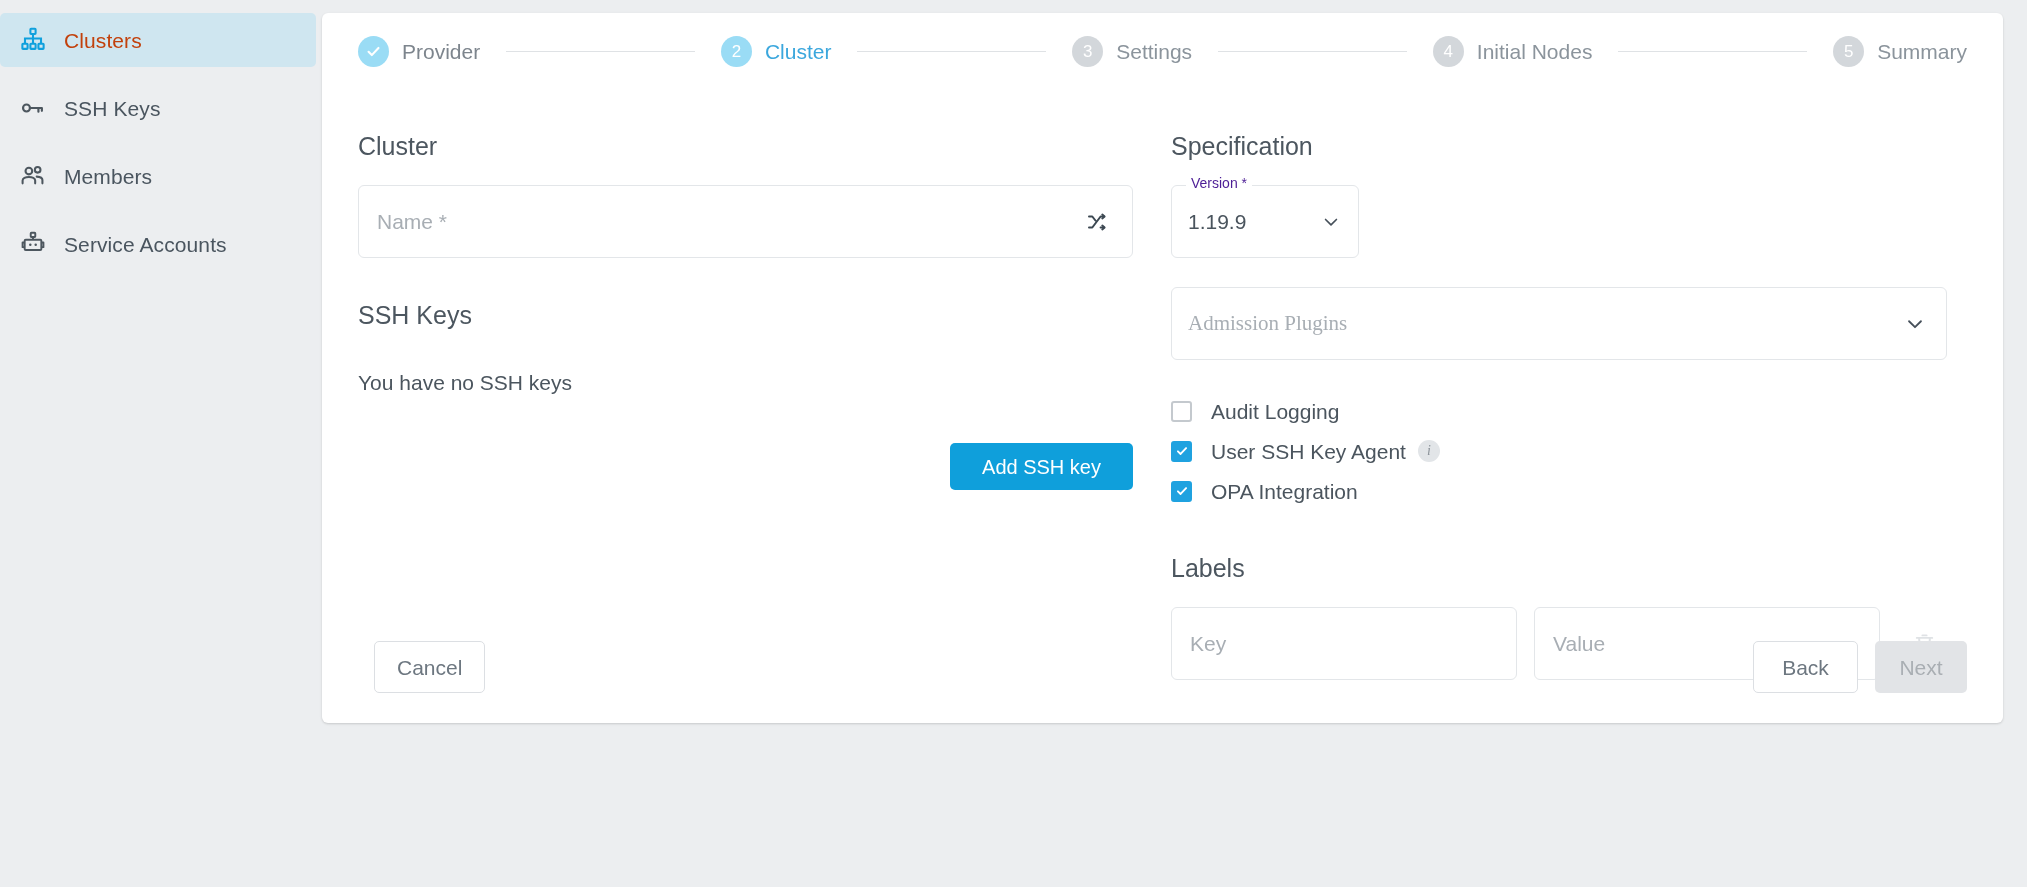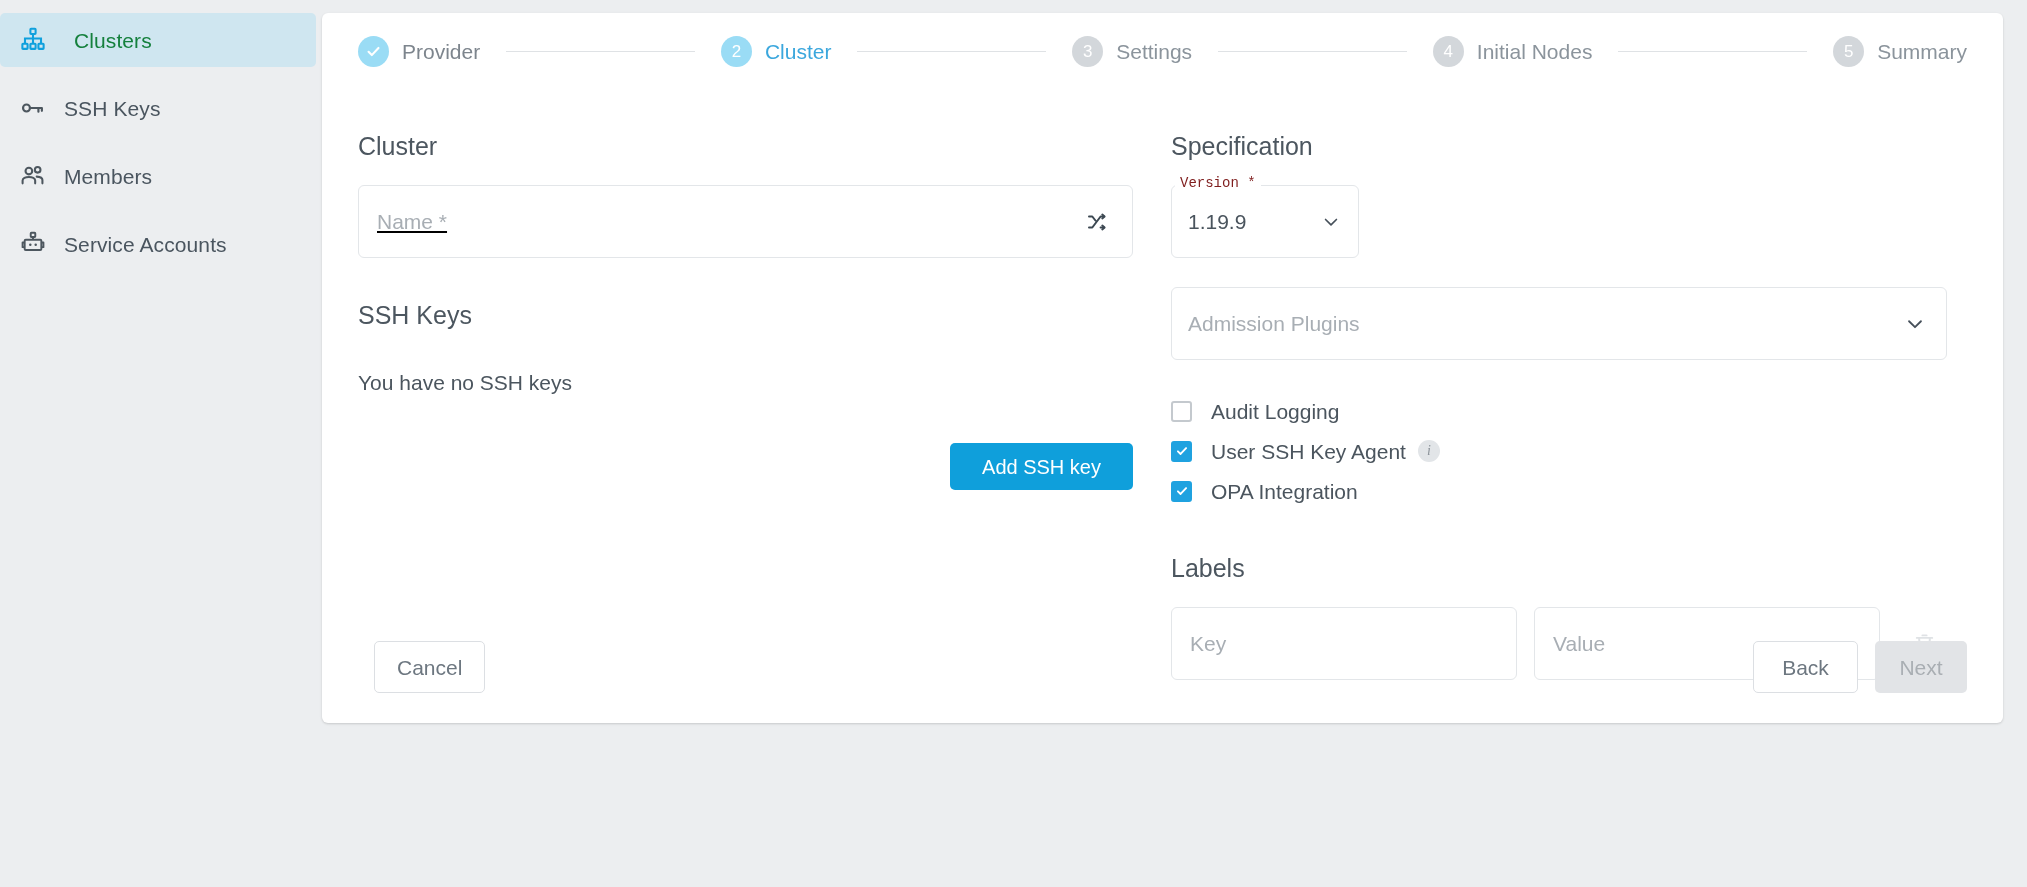--- a/index.html
+++ b/index.html
@@ -52,21 +52,21 @@
     display: flex;
     align-items: center;
     justify-content: center;
     margin-right: 14px;
   }
   .nav-label {
     font-size: 21px;
     letter-spacing: 0.1px;
     line-height: 1;
   }
-  .nav-item.active .nav-label { color: #15803d; margin-left: 10px; }
+  .nav-item.active .nav-label { color: #c2410c; }
 
   .nav-spacer { height: 14px; }
 
   
   .card {
     position: absolute;
     left: 322px;
     top: 13px;
     width: 1681px;
     height: 710px;
@@ -146,21 +146,20 @@
   .field {
     position: relative;
     margin-top: 26px;
     height: 73px;
     border: 1px solid #e3e6e9;
     border-radius: 6px;
     background: #fff;
     display: flex;
     align-items: center;
     padding: 0 20px 0 16px;
-    text-decoration: underline;
   }
   .field input {
     border: none;
     outline: none;
     flex: 1 1 auto;
     font-size: 21px;
     color: #48525b;
     font-family: "Liberation Sans", sans-serif;
     background: transparent;
     height: 100%;
@@ -186,27 +185,26 @@
     border-radius: 6px;
     background: #fff;
     display: flex;
     align-items: center;
     padding: 0 16px;
     cursor: pointer;
   }
   .sel-outline .float-label {
     position: absolute;
     top: -10px;
-    left: 3px;
+    left: 14px;
     background: #ffffff;
     padding: 0 5px;
     font-size: 14px;
-    color: #7f1d1d;
-    line-height: 1;
-    font-family: Liberation Mono, monospace;
+    color: #4c1d95;
+    line-height: 1;
   }
   .sel-value {
     font-size: 21px;
     color: #4a545d;
     flex: 1 1 auto;
     line-height: 1;
   }
   .chev {
     flex: 0 0 auto;
     width: 22px;
@@ -228,20 +226,21 @@
     display: flex;
     align-items: center;
     padding: 0 20px 0 16px;
     cursor: pointer;
   }
   .sel-wide .sel-placeholder {
     font-size: 21px;
     color: #a8aeb4;
     flex: 1 1 auto;
     line-height: 1;
+    font-family: Liberation Serif, serif;
   }
 
   
   .checks { margin-top: 31px; }
   .check-row {
     display: flex;
     align-items: center;
     height: 40px;
     cursor: pointer;
   }

